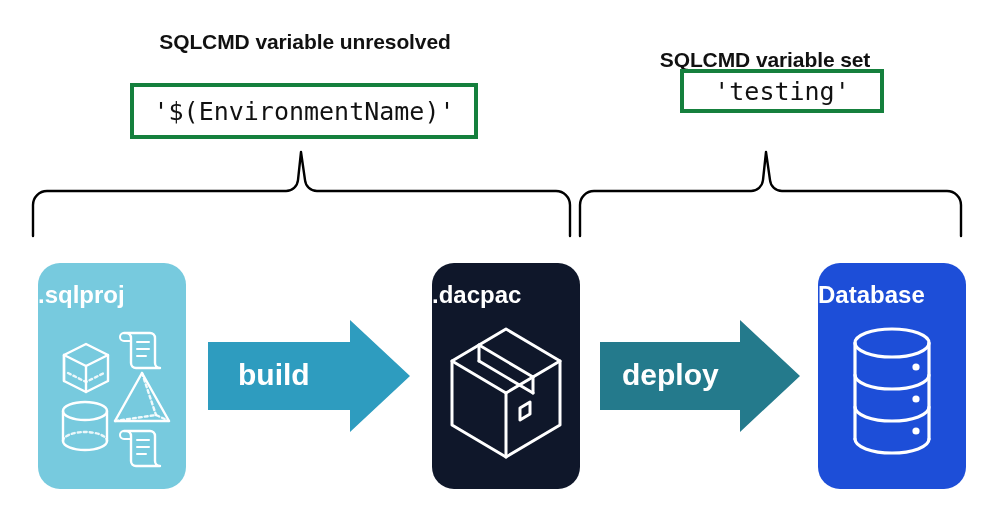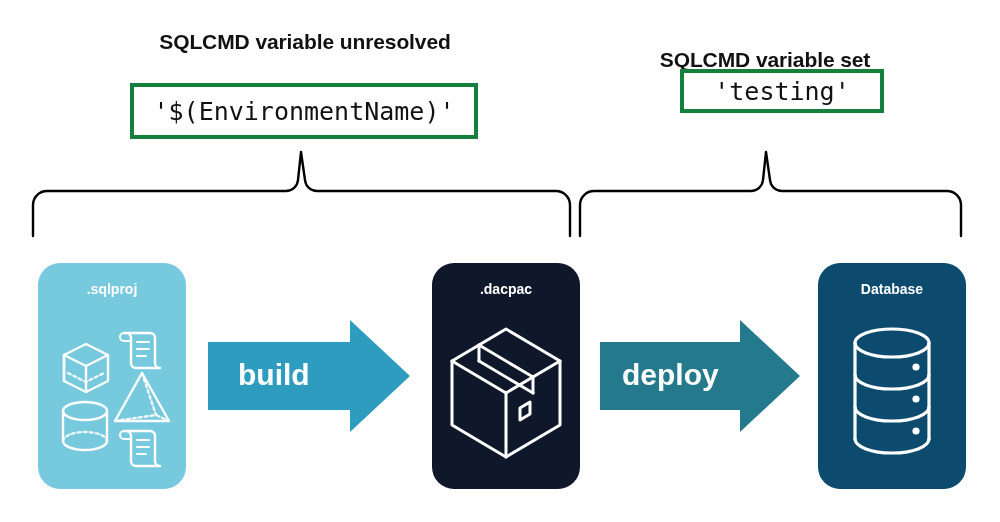--- a/index.html
+++ b/index.html
@@ -59,31 +59,31 @@
   #code-box-left  { left: 130px; top: 83px; width: 348px; height: 56px; }
   #code-box-right { left: 664px; top: 69px; width: 204px; height: 44px; margin-left: 16px; }
 
   .stage-box {
     position: absolute;
     border-radius: 22px;
     box-sizing: border-box;
   }
   #box-sqlproj  { left: 38px;  top: 263px; width: 148px; height: 226px; background: #77CADE; }
   #box-dacpac   { left: 432px; top: 263px; width: 148px; height: 226px; background: #0f172a; }
-  #box-database { left: 818px; top: 263px; width: 148px; height: 226px; background: #0c4a6e; }
+  #box-database { left: 818px; top: 263px; width: 148px; height: 226px; background: #1d4ed8; }
 
   .box-label {
     position: absolute;
     top: 18px;
     left: 0;
     width: 100%;
-    text-align: center;
+    text-align: left;
     font-family: "Liberation Sans", sans-serif;
     font-weight: bold;
-    font-size: 14px;
+    font-size: 24px;
     color: #ffffff;
     white-space: nowrap;
   }
   .box-art {
     position: absolute;
     left: 0;
     top: 48px;
     width: 100%;
     height: 170px;
   }

